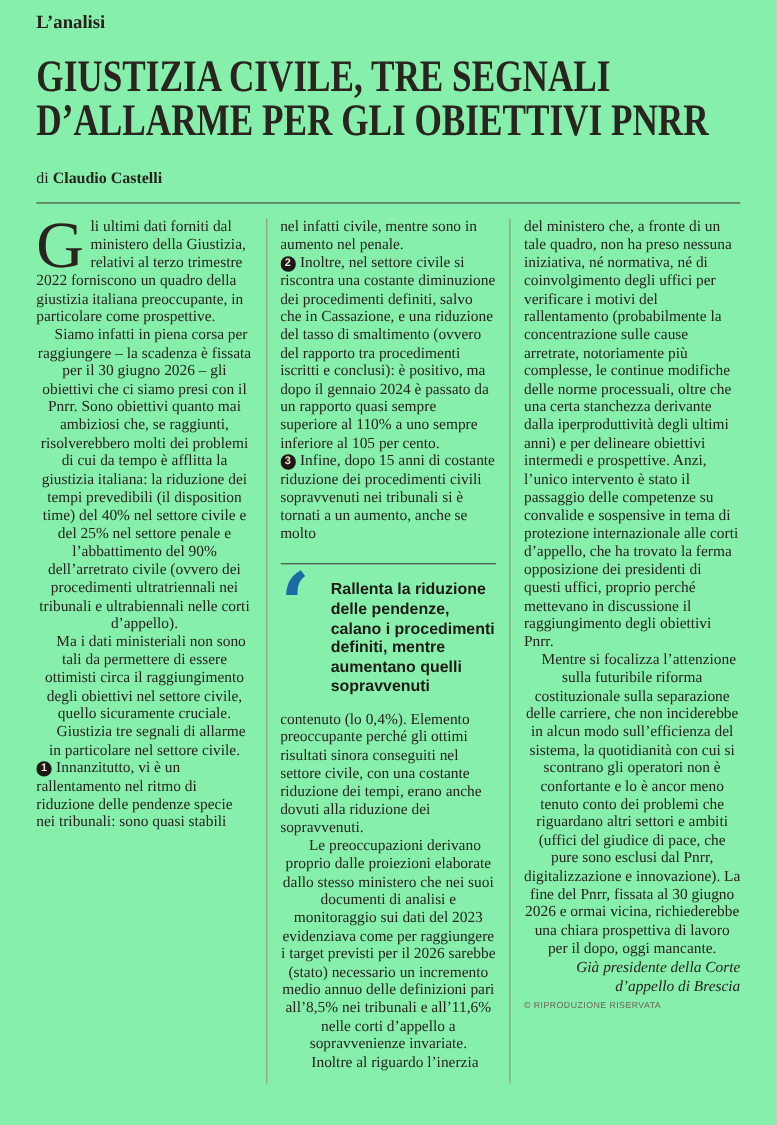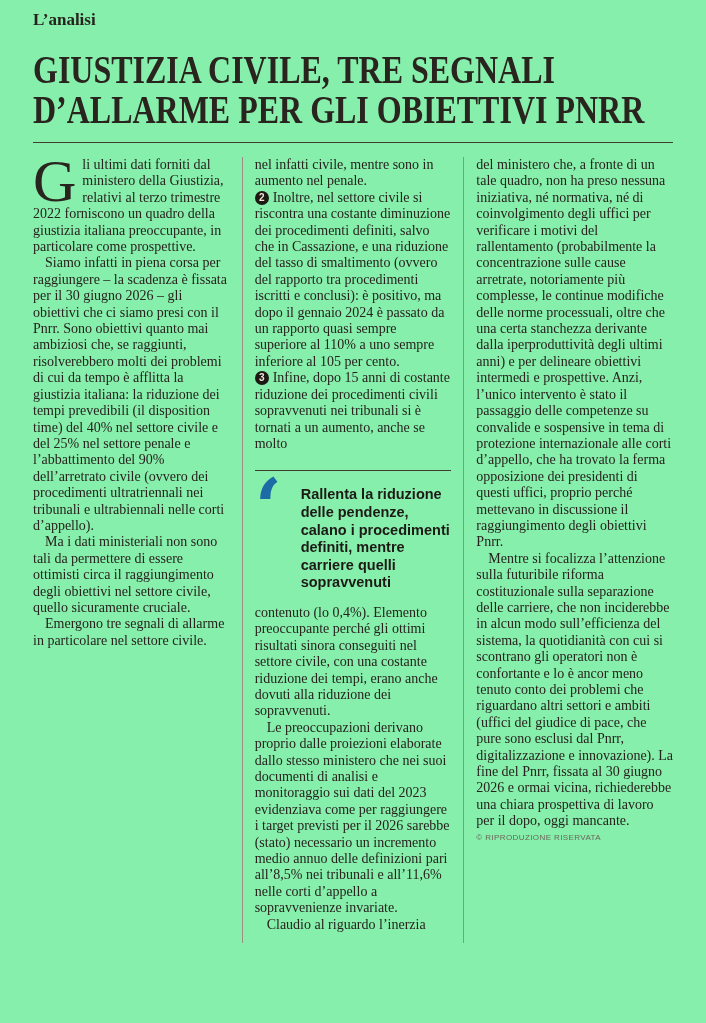--- a/index.html
+++ b/index.html
@@ -56,21 +56,21 @@
     overflow: hidden;
   }
   .vrule {
     flex: 0 0 1px;
     width: 1px;
     background: #9a8f82;
     margin: 0 12px;
     height: 786px;
   }
   .col p { margin: 0; }
-  .col p.ind { text-indent: 12px; }
+  .col p.ind { text-indent: 12px; text-align: center; }
   .dropcap {
     float: left;
     font-size: 60px;
     line-height: 47px;
     padding: 1px 6px 0 0;
     font-weight: normal;
     color: #2a241f;
   }
   .badge {
     display: inline-block;
@@ -129,51 +129,57 @@
 
 <div class="page">
 
   <div class="kicker">L’analisi</div>
 
   <h1 class="headline">
     <span class="title-line">GIUSTIZIA CIVILE, TRE SEGNALI</span>
     <span class="title-line">D’ALLARME PER GLI OBIETTIVI PNRR</span>
   </h1>
 
+  <div class="byline">
+    <span>di</span>
+    <b>Claudio Castelli</b>
+  </div>
 
   <hr class="header-rule">
 
   <div class="columns">
 
     <div class="col">
       <p><span class="dropcap">G</span><span>li ultimi dati forniti dal ministero della Giustizia, relativi al terzo trimestre 2022 forniscono un quadro della giustizia italiana preoccupante, in particolare come prospettive.</span></p>
       <p class="ind">Siamo infatti in piena corsa per raggiungere – la scadenza è fissata per il 30 giugno 2026 – gli obiettivi che ci siamo presi con il Pnrr. Sono obiettivi quanto mai ambiziosi che, se raggiunti, risolverebbero molti dei problemi di cui da tempo è afflitta la giustizia italiana: la riduzione dei tempi prevedibili (il disposition time) del 40% nel settore civile e del 25% nel settore penale e l’abbattimento del 90% dell’arretrato civile (ovvero dei procedimenti ultratriennali nei tribunali e ultrabiennali nelle corti d’appello).</p>
       <p class="ind">Ma i dati ministeriali non sono tali da permettere di essere ottimisti circa il raggiungimento degli obiettivi nel settore civile, quello sicuramente cruciale.</p>
-      <p class="ind">Emergono tre segnali di allarme in particolare nel settore civile.</p>
+      <p class="ind">Giustizia tre segnali di allarme in particolare nel settore civile.</p>
+      <p><span class="badge">1</span><span>Innanzitutto, vi è un rallentamento nel ritmo di riduzione delle pendenze specie nei tribunali: sono quasi stabili</span></p>
     </div>
 
     <div class="vrule"></div>
 
     <div class="col">
       <p>nel infatti civile, mentre sono in aumento nel penale.</p>
       <p><span class="badge">2</span><span>Inoltre, nel settore civile si riscontra una costante diminuzione dei procedimenti definiti, salvo che in Cassazione, e una riduzione del tasso di smaltimento (ovvero del rapporto tra procedimenti iscritti e conclusi): è positivo, ma dopo il gennaio 2024 è passato da un rapporto quasi sempre superiore al 110% a uno sempre inferiore al 105 per cento.</span></p>
       <p><span class="badge">3</span><span>Infine, dopo 15 anni di costante riduzione dei procedimenti civili sopravvenuti nei tribunali si è tornati a un aumento, anche se molto</span></p>
 
       <div class="pullquote">
         <span class="q-icon">‘</span>
-        <span class="q-text">Rallenta la riduzione delle pendenze, calano i procedimenti definiti, mentre carriere quelli sopravvenuti</span>
+        <span class="q-text">Rallenta la riduzione delle pendenze, calano i procedimenti definiti, mentre aumentano quelli sopravvenuti</span>
       </div>
 
       <p>contenuto (lo 0,4%). Elemento preoccupante perché gli ottimi risultati sinora conseguiti nel settore civile, con una costante riduzione dei tempi, erano anche dovuti alla riduzione dei sopravvenuti.</p>
       <p class="ind">Le preoccupazioni derivano proprio dalle proiezioni elaborate dallo stesso ministero che nei suoi documenti di analisi e monitoraggio sui dati del 2023 evidenziava come per raggiungere i target previsti per il 2026 sarebbe (stato) necessario un incremento medio annuo delle definizioni pari all’8,5% nei tribunali e all’11,6% nelle corti d’appello a sopravvenienze invariate.</p>
-      <p class="ind">Claudio al riguardo l’inerzia</p>
+      <p class="ind">Inoltre al riguardo l’inerzia</p>
     </div>
 
     <div class="vrule"></div>
 
     <div class="col">
       <p>del ministero che, a fronte di un tale quadro, non ha preso nessuna iniziativa, né normativa, né di coinvolgimento degli uffici per verificare i motivi del rallentamento (probabilmente la concentrazione sulle cause arretrate, notoriamente più complesse, le continue modifiche delle norme processuali, oltre che una certa stanchezza derivante dalla iperproduttività degli ultimi anni) e per delineare obiettivi intermedi e prospettive. Anzi, l’unico intervento è stato il passaggio delle competenze su convalide e sospensive in tema di protezione internazionale alle corti d’appello, che ha trovato la ferma opposizione dei presidenti di questi uffici, proprio perché mettevano in discussione il raggiungimento degli obiettivi Pnrr.</p>
       <p class="ind">Mentre si focalizza l’attenzione sulla futuribile riforma costituzionale sulla separazione delle carriere, che non inciderebbe in alcun modo sull’efficienza del sistema, la quotidianità con cui si scontrano gli operatori non è confortante e lo è ancor meno tenuto conto dei problemi che riguardano altri settori e ambiti (uffici del giudice di pace, che pure sono esclusi dal Pnrr, digitalizzazione e innovazione). La fine del Pnrr, fissata al 30 giugno 2026 e ormai vicina, richiederebbe una chiara prospettiva di lavoro per il dopo, oggi mancante.</p>
+      <p class="signature">Già presidente della Corte d’appello di Brescia</p>
       <p class="copyright">© RIPRODUZIONE RISERVATA</p>
     </div>
 
   </div>
 </div>
 
 </body></html>

